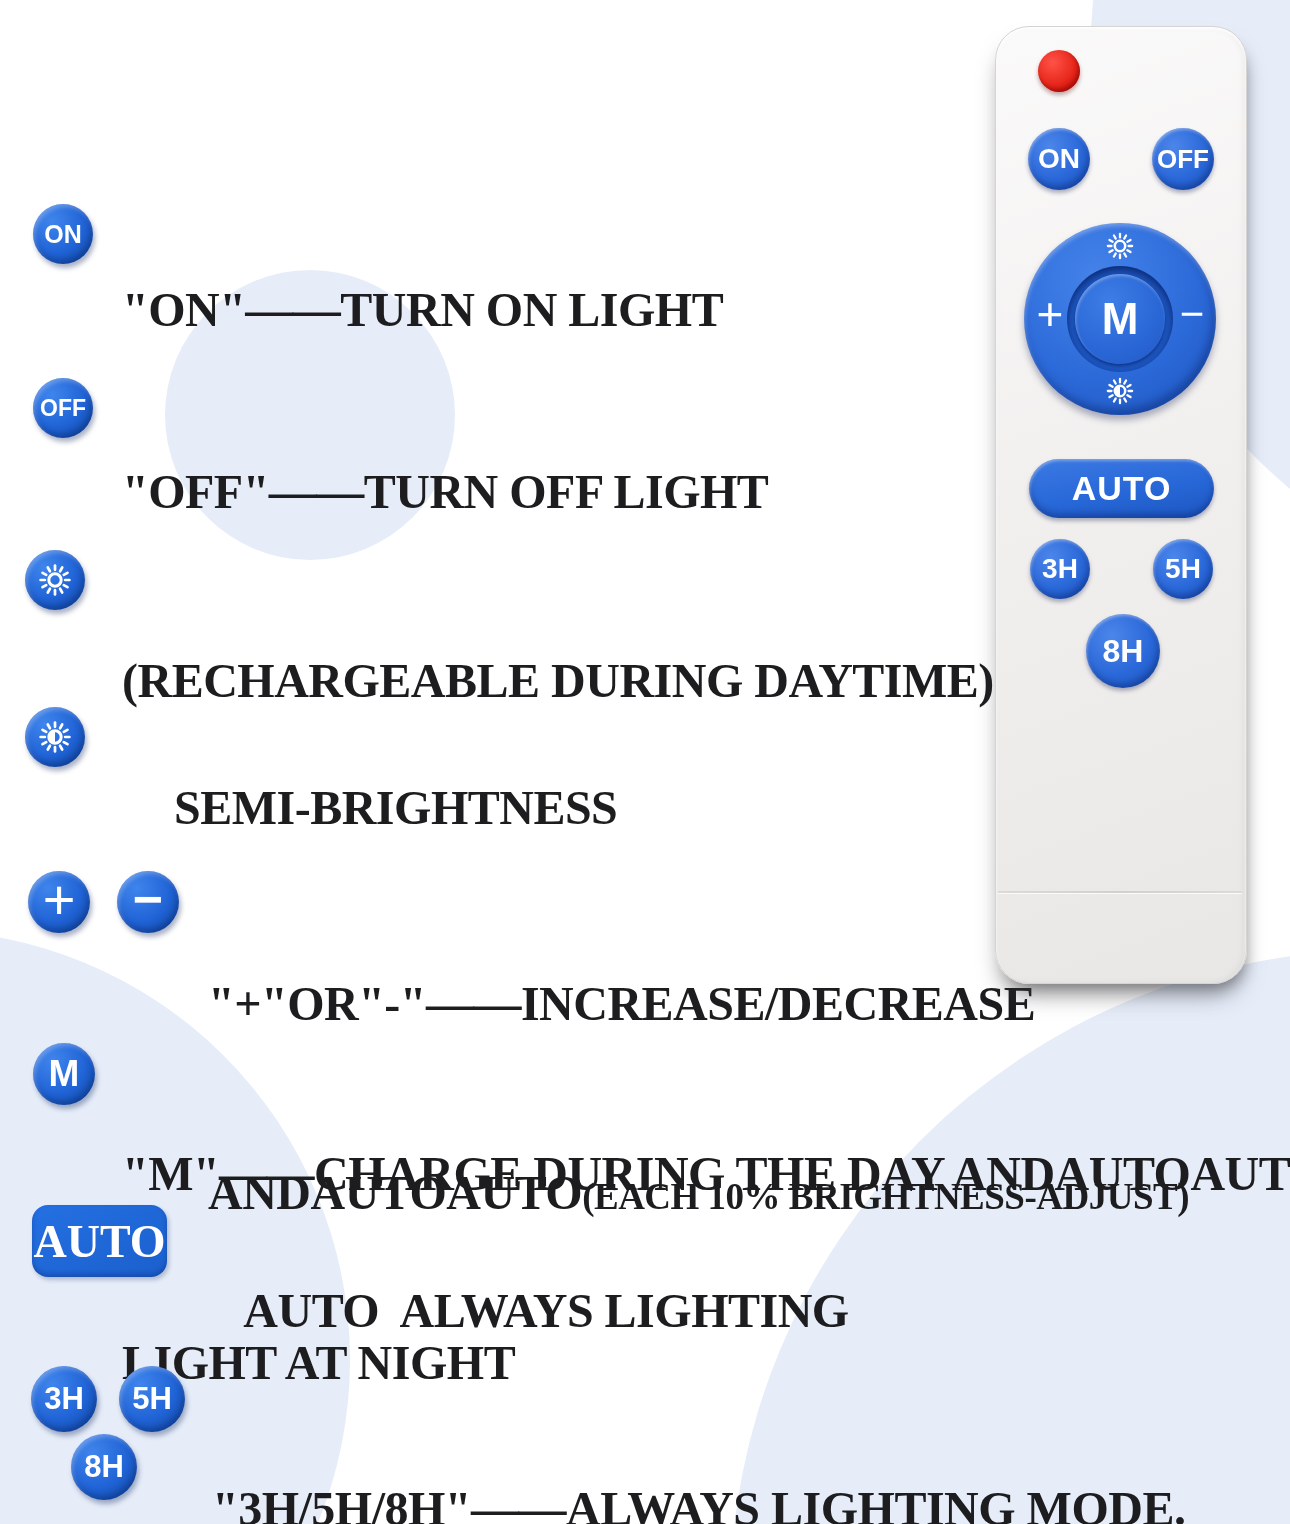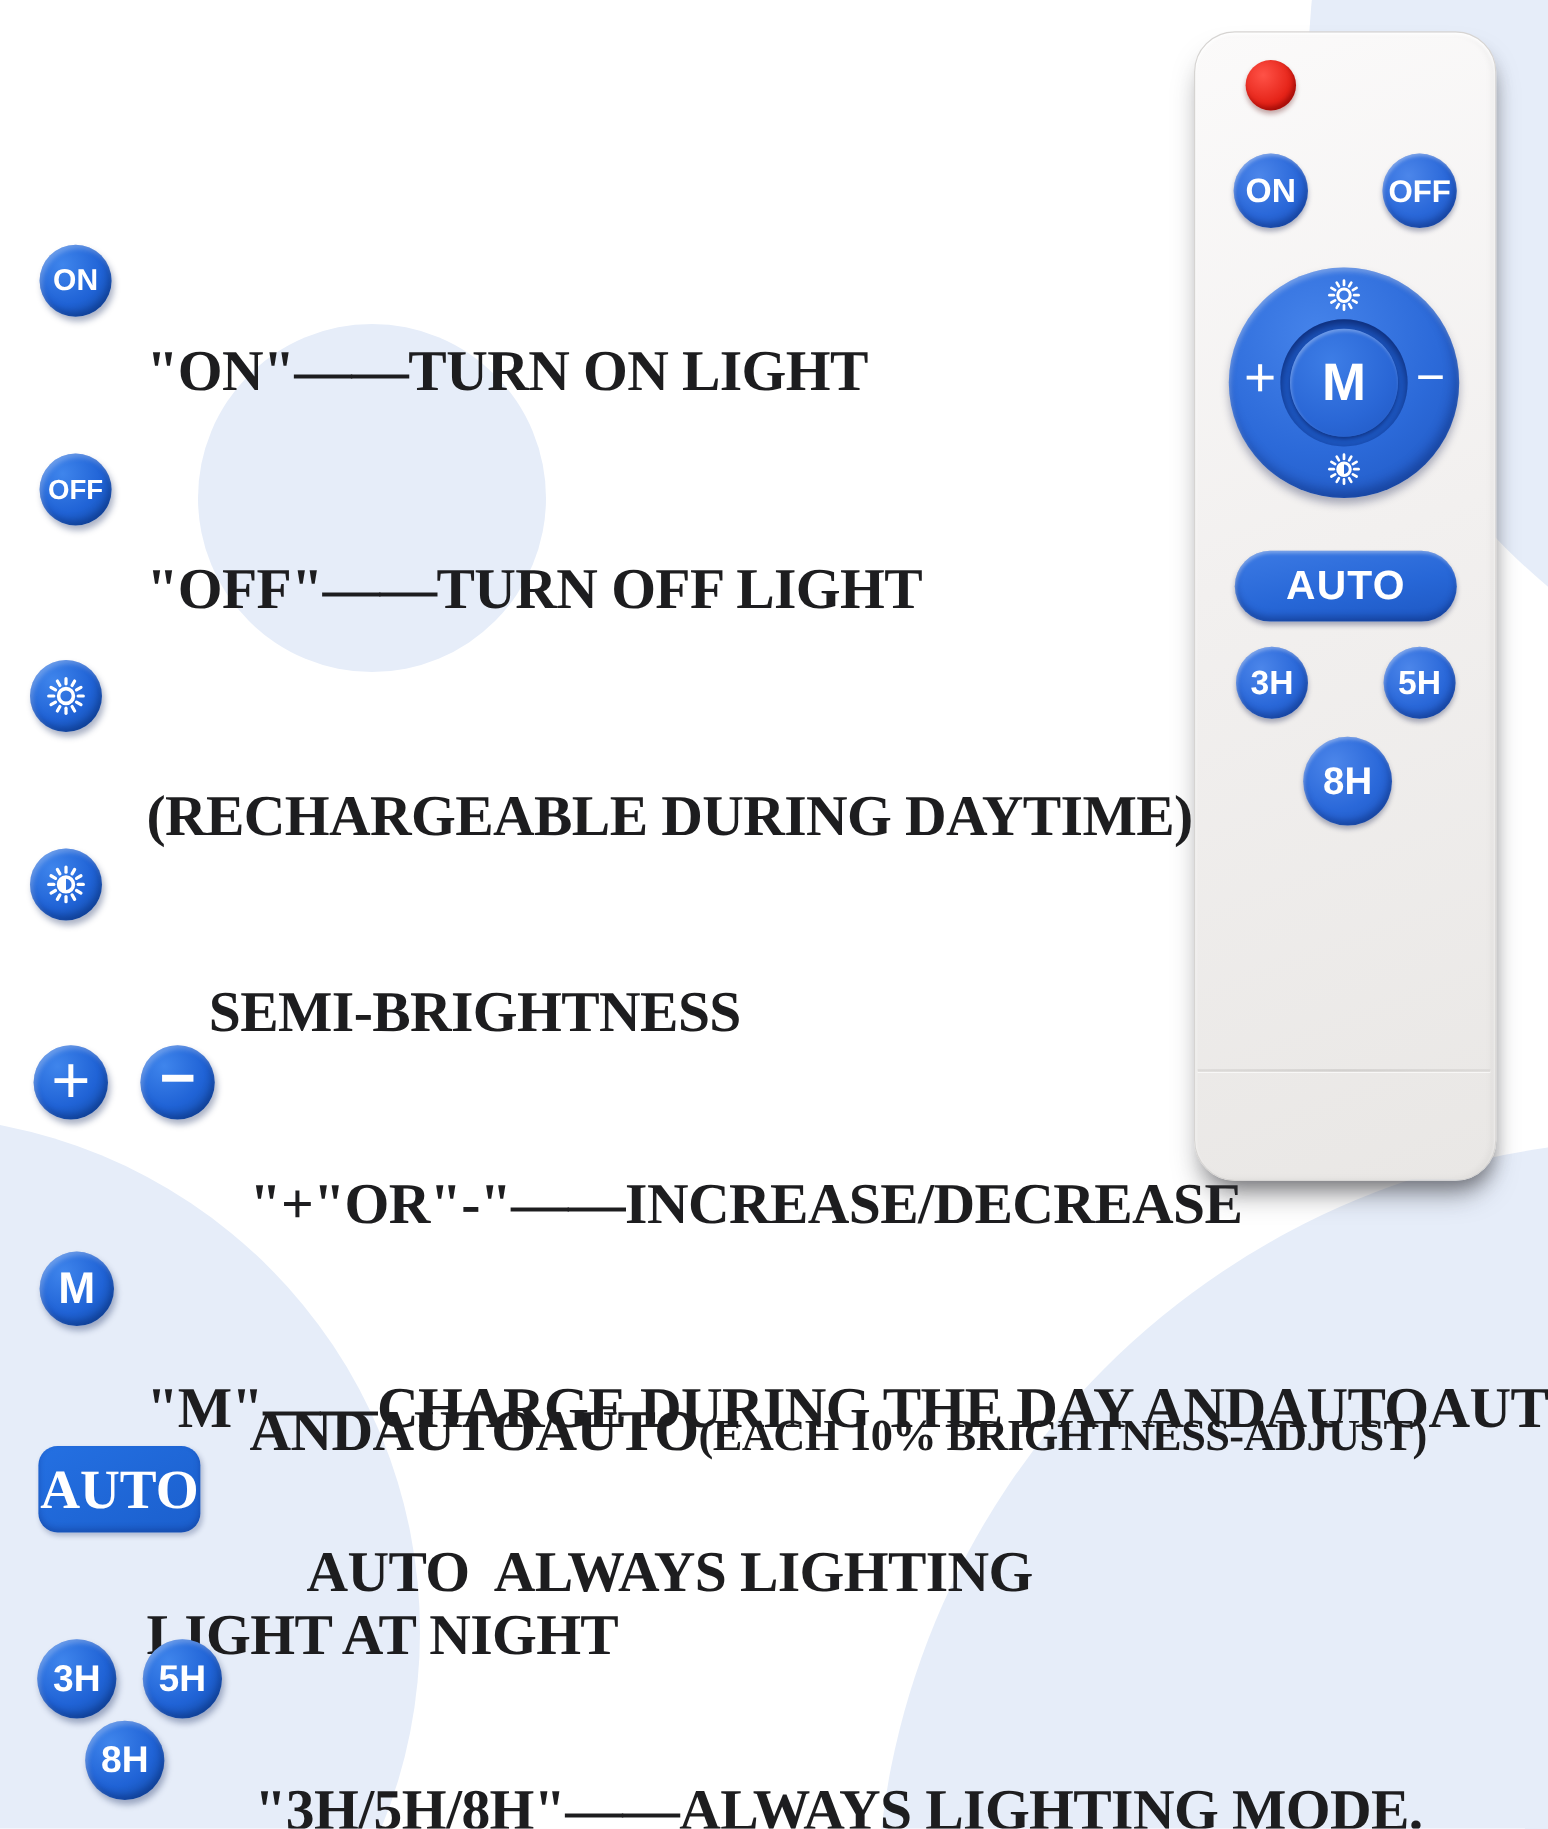--- a/index.html
+++ b/index.html
@@ -118,21 +118,21 @@
           <line x1="6.46" y1="8.80" x2="4.12" y2="7.45"></line>
           <line x1="8.80" y1="6.46" x2="7.45" y2="4.12"></line>
           <line x1="12.00" y1="5.60" x2="12.00" y2="2.90"></line>
           <line x1="15.20" y1="6.46" x2="16.55" y2="4.12"></line>
           <line x1="17.54" y1="8.80" x2="19.88" y2="7.45"></line>
         </g>
         <circle cx="12" cy="12" r="3.9"></circle>
         <path d="M12 8.1 A3.9 3.9 0 0 0 12 15.9 Z"></path>
       </svg>
   </div>
-  <div class="legend-text" style="left:128px;top:749px;">
+  <div class="legend-text" style="left:128px;top:713px;">
     <span>SEMI-BRIGHTNESS</span>
   </div>
 
   <div class="legend-icon" style="left:28px;top:871px;width:62px;height:62px;font-size:56px;font-weight:500;">
     <span style="margin-top:-6px;">+</span>
   </div>
   <div class="legend-icon" style="left:117px;top:871px;width:62px;height:62px;font-size:52px;font-weight:600;">
     <span style="margin-top:-6px;">−</span>
   </div>
   <div class="legend-text" style="left:208px;top:846px;">
@@ -144,21 +144,21 @@
     <span>M</span>
   </div>
   <div class="legend-text" style="left:122px;top:1016px;">
     <span style="display:block">"M"——CHARGE DURING THE DAY ANDAUTOAUTO</span>
     <span style="display:block">LIGHT AT NIGHT</span>
   </div>
 
   <div class="auto-badge">
     <span>AUTO</span>
   </div>
-  <div class="legend-text" style="left:212px;top:1216px;">
+  <div class="legend-text" style="left:200px;top:1216px;">
     <span>AUTO  ALWAYS LIGHTING</span>
   </div>
 
   <div class="legend-icon" style="left:31px;top:1366px;width:66px;height:66px;font-size:31px;">
     <span>3H</span>
   </div>
   <div class="legend-icon" style="left:119px;top:1366px;width:66px;height:66px;font-size:31px;">
     <span>5H</span>
   </div>
   <div class="legend-icon" style="left:71px;top:1434px;width:66px;height:66px;font-size:31px;">

